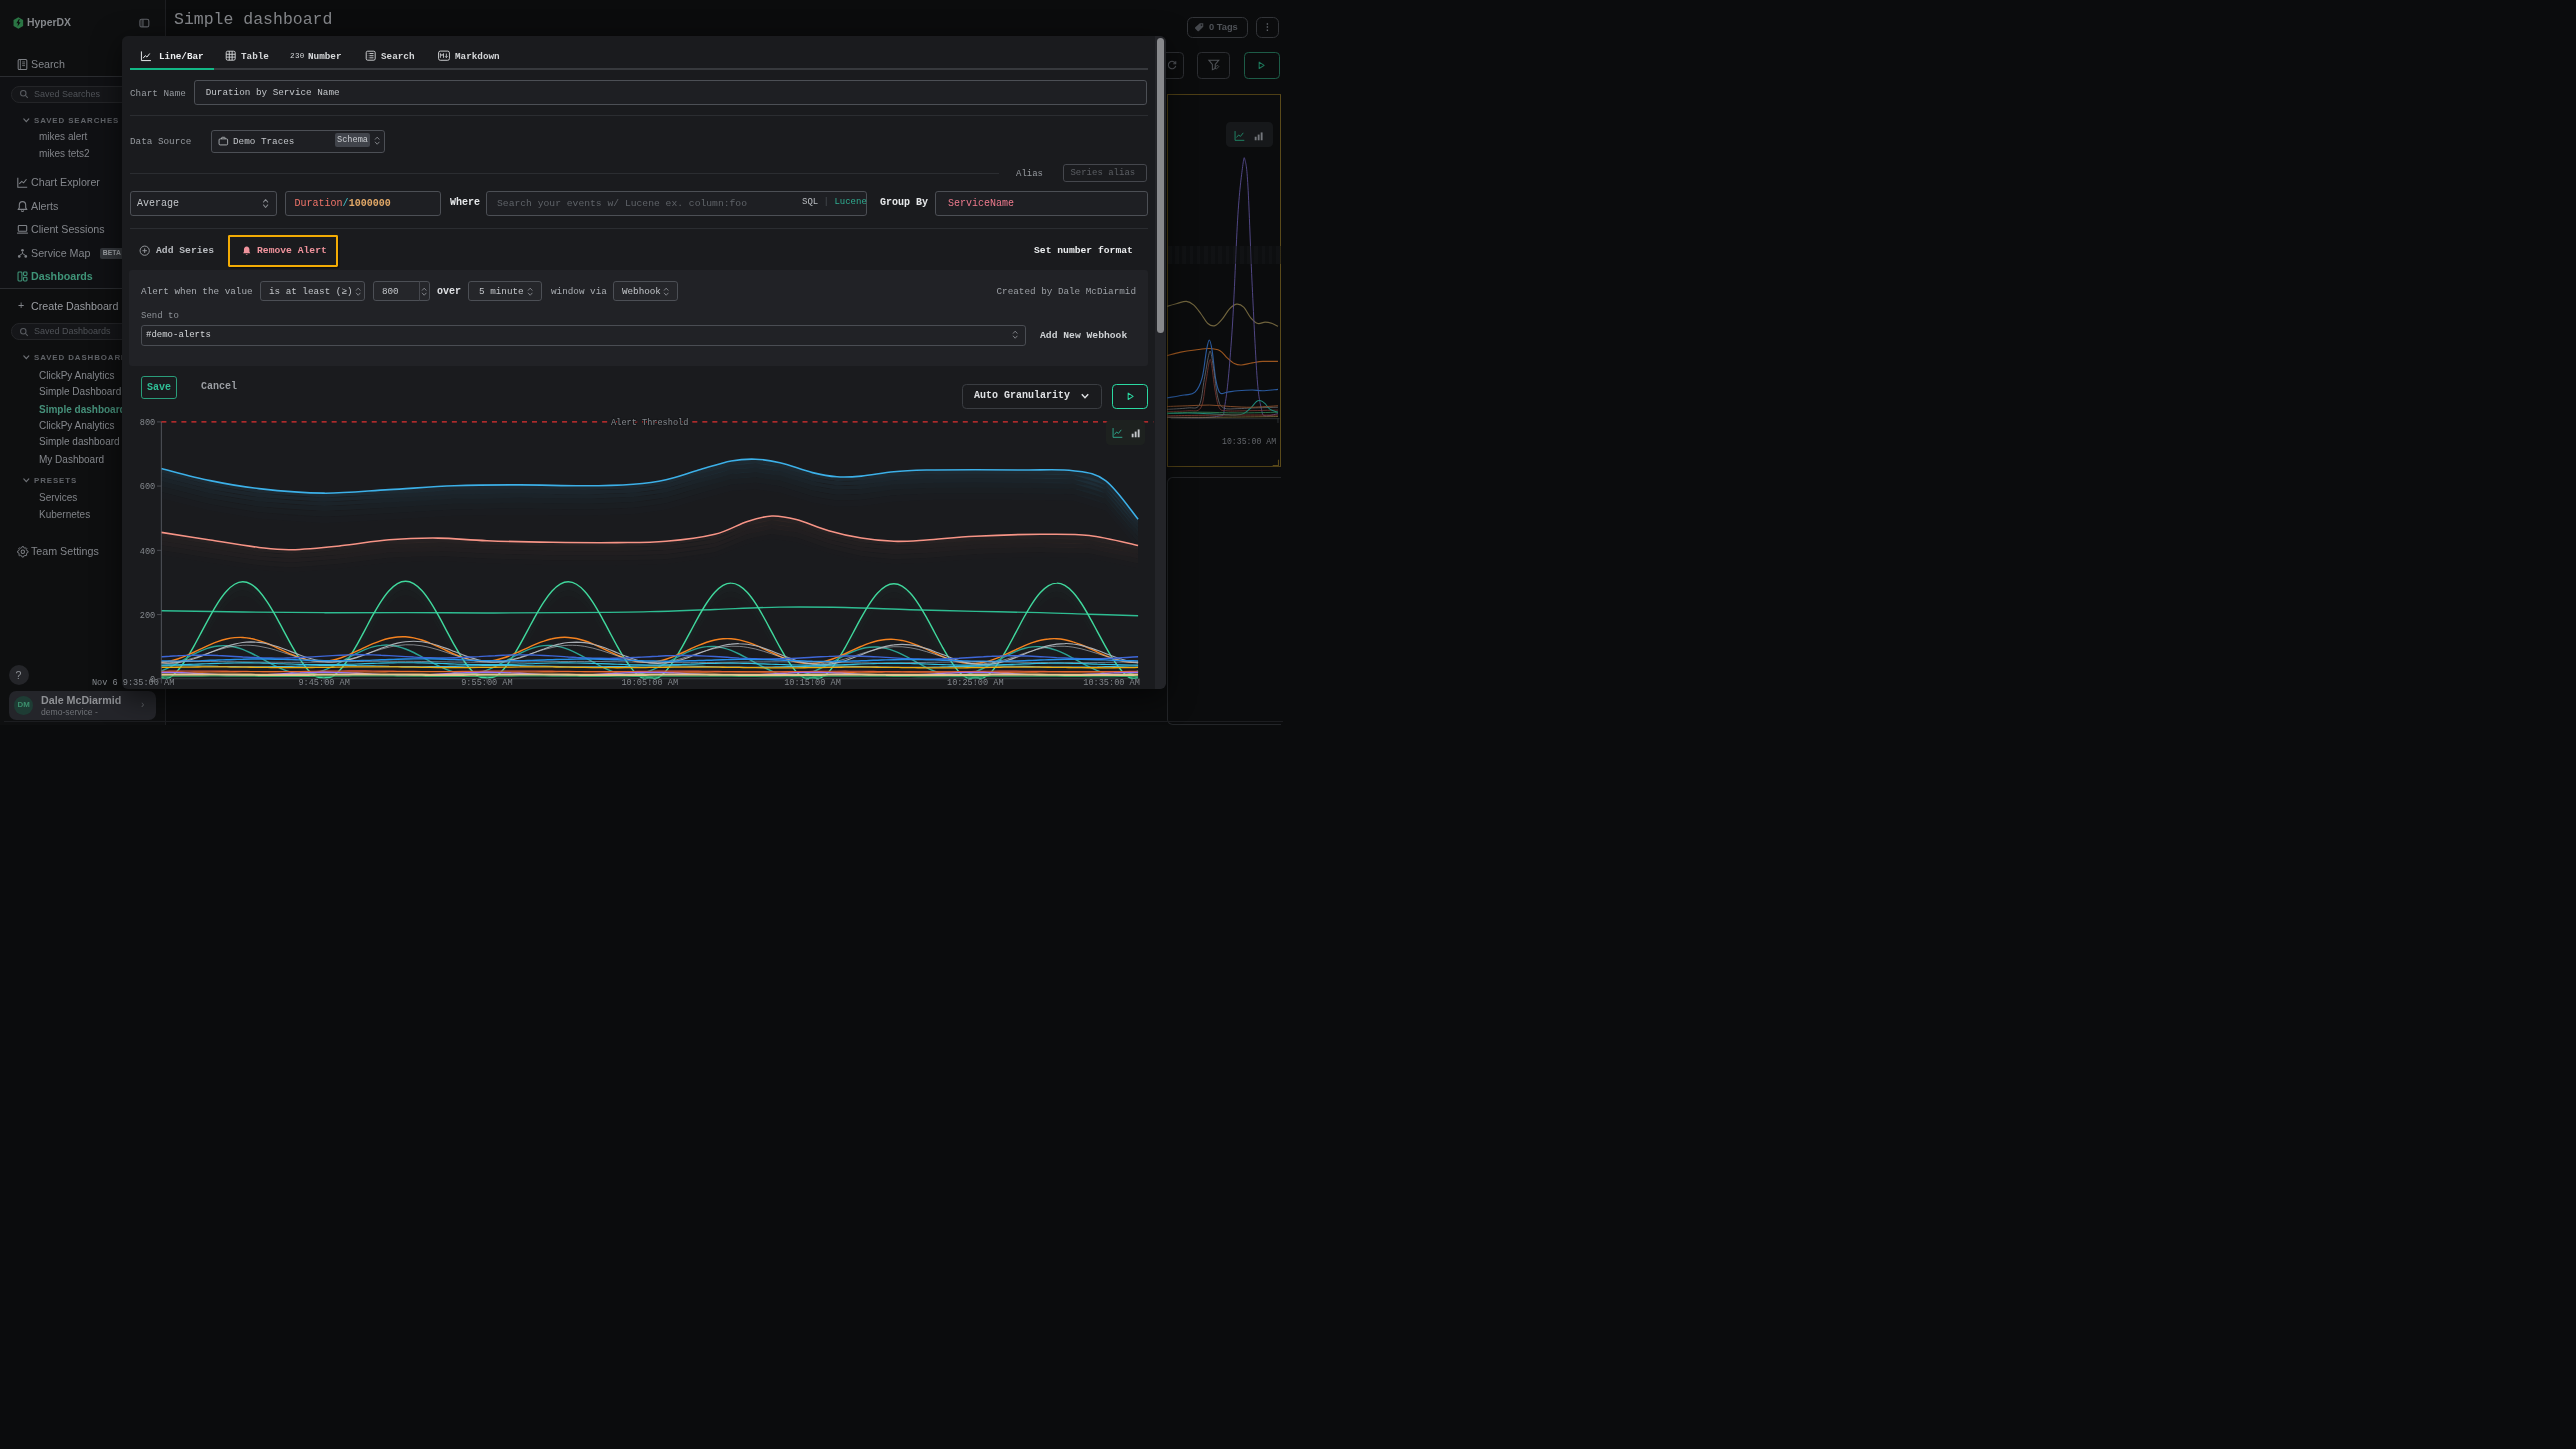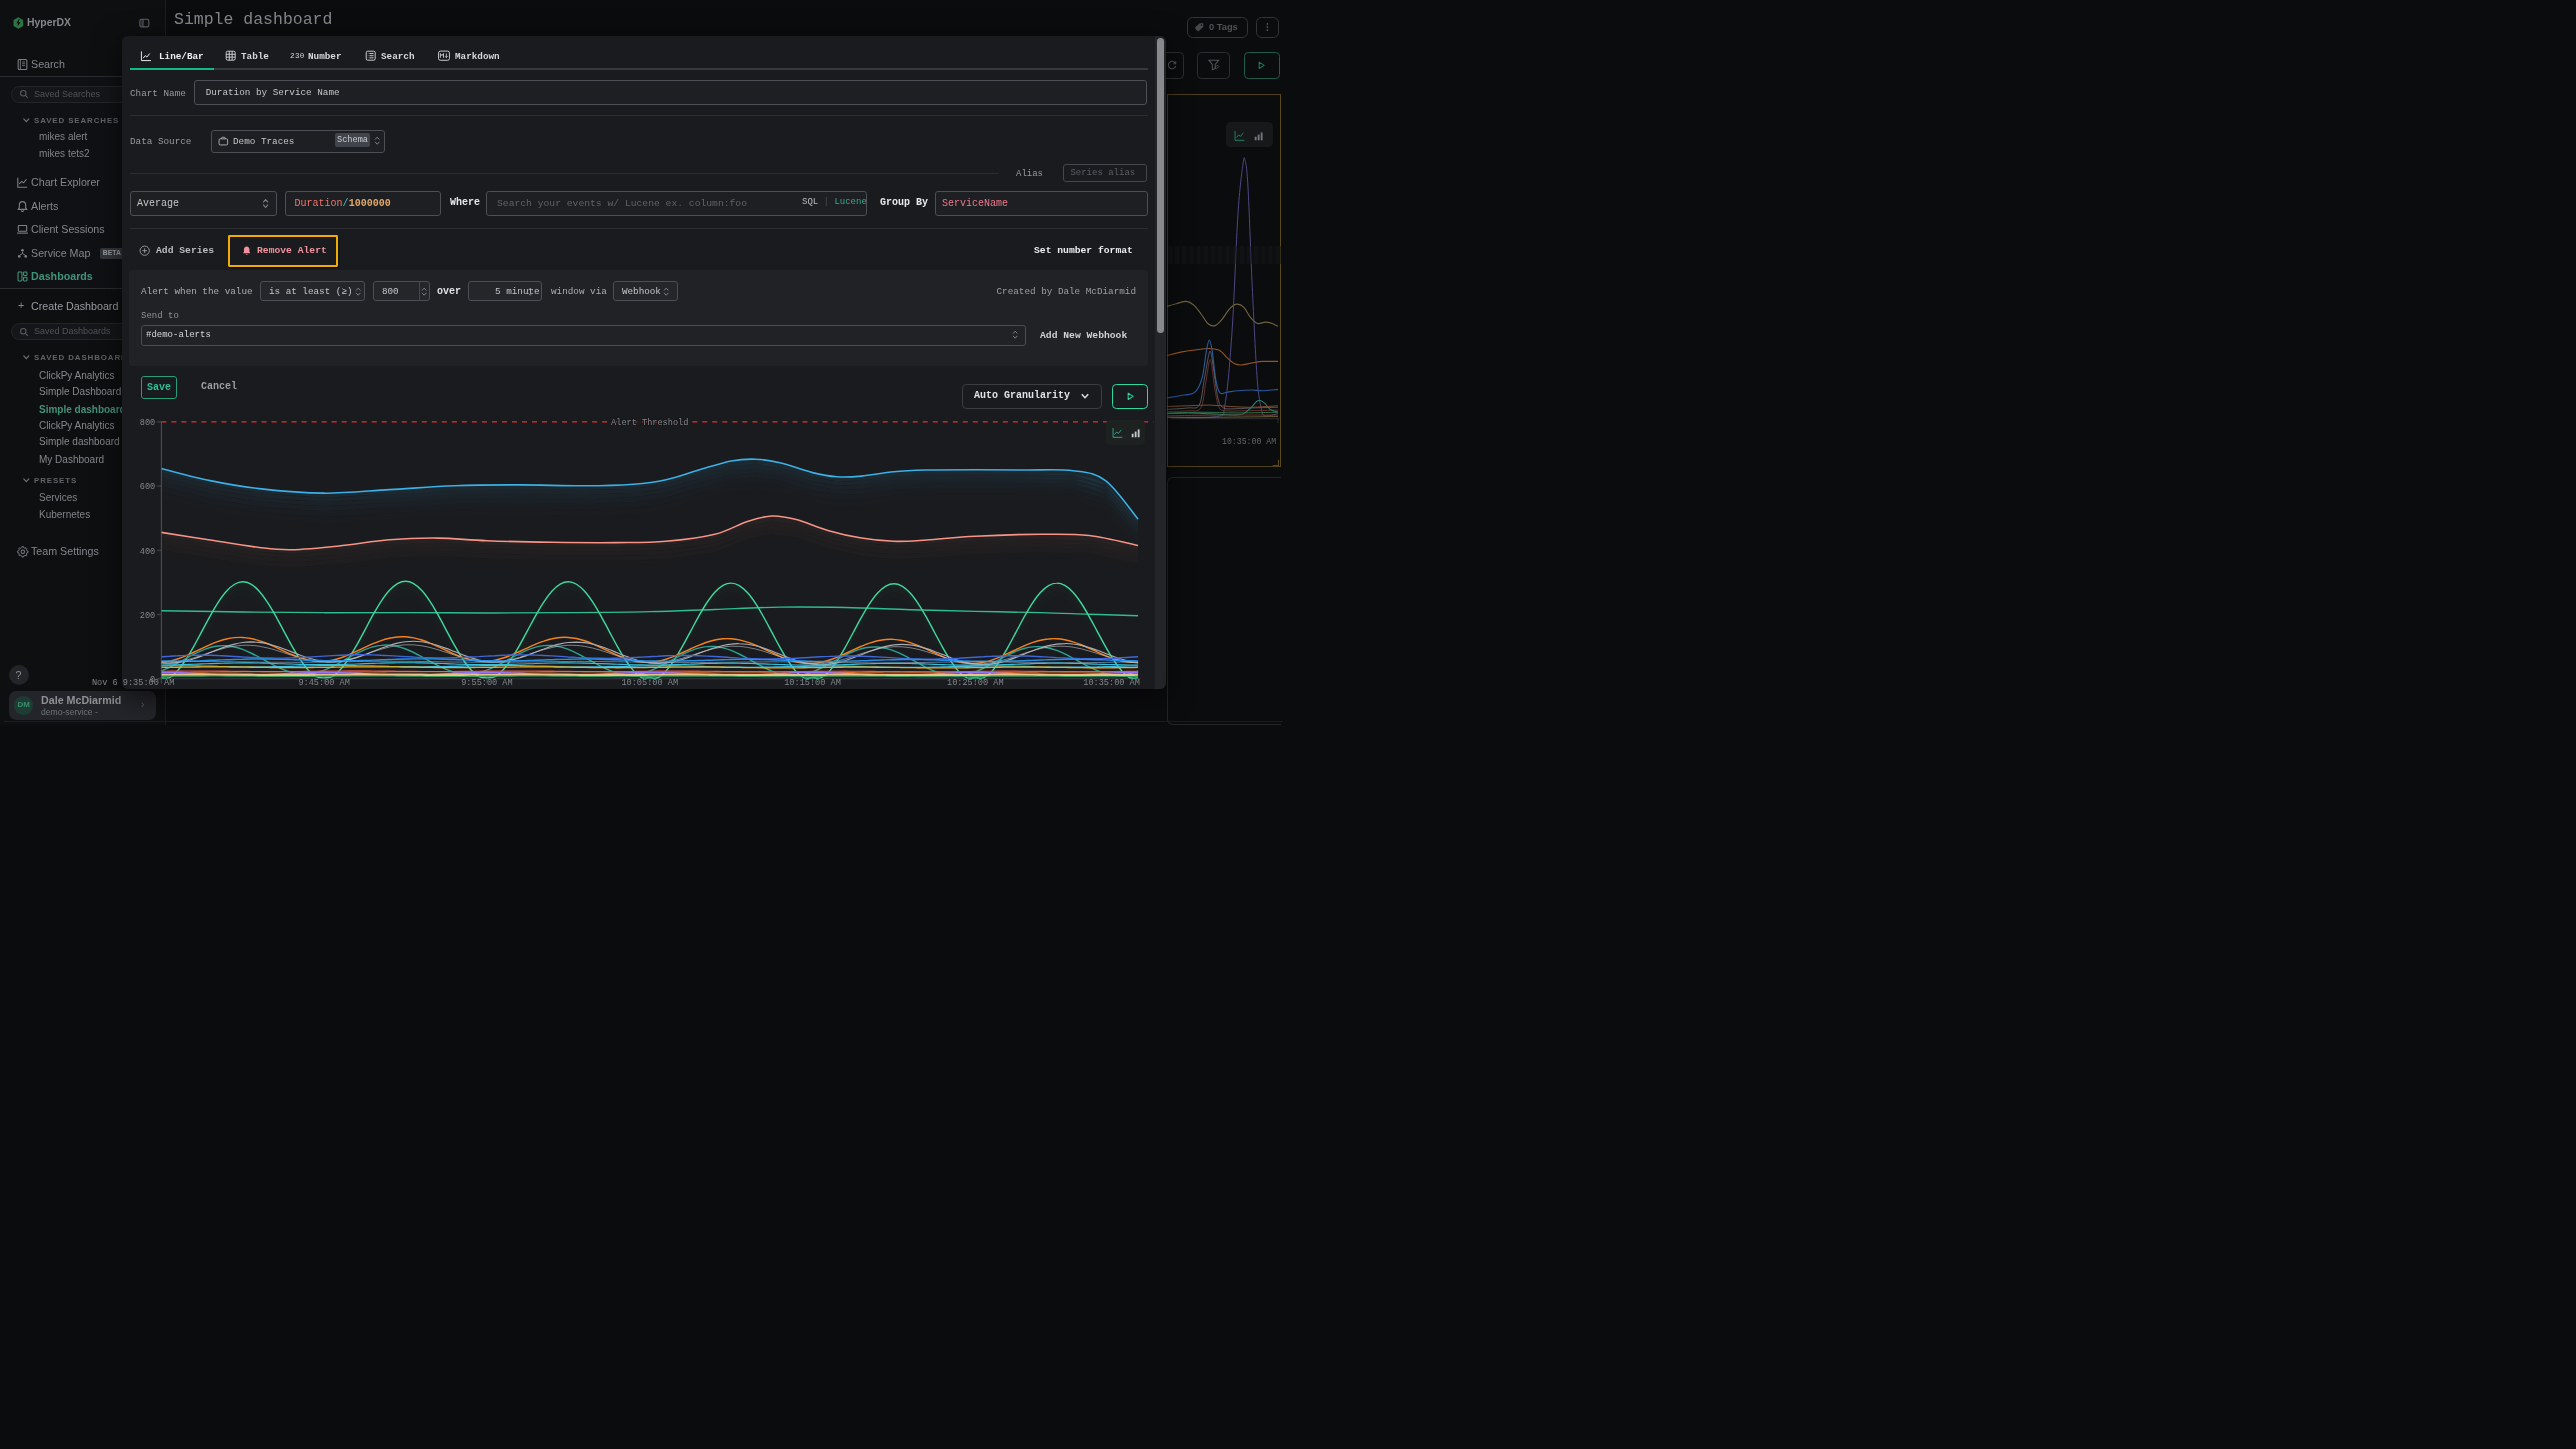--- a/index.html
+++ b/index.html
@@ -230,21 +230,21 @@
 <div class="minput" style="left:130px;top:191px;width:147px;height:25px;font-size:10px;line-height:23.6px;padding-left:6px">Average</div>
 <div class="abs" style="left:262px;top:197px"><svg width="7.2" height="13" viewBox="0 0 10 18" style="">
       <path d="M2 7 L5 3.5 L8 7" fill="none" stroke="#888b90" stroke-width="1.4" stroke-linecap="round" stroke-linejoin="round"></path>
       <path d="M2 11 L5 14.5 L8 11" fill="none" stroke="#888b90" stroke-width="1.4" stroke-linecap="round" stroke-linejoin="round"></path>
     </svg></div>
 <div class="minput" style="left:285px;top:191px;width:156px;height:25px;font-size:10px;line-height:23.6px;padding-left:8.6px"><span style="color:#f2756a">Duration</span><span style="color:#41c4cc">/</span><span style="color:#e3a968;font-weight:bold">1000000</span></div>
 <div class="abs bold" style="left:450px;top:197px;font-size:10px;color:#e6e8ea">Where</div>
 <div class="minput" style="left:486px;top:191px;width:381px;height:25px;font-size:9.7px;line-height:23.6px;padding-left:10px;color:#5f6368">Search your events w/ Lucene ex. column:foo</div>
 <div class="abs" style="left:802px;top:197px;font-size:9px;color:#b9bcc0">SQL <span style="color:#4a4d52">|</span> <span style="color:#2fae92">Lucene</span></div>
 <div class="abs bold" style="left:880px;top:197px;font-size:10px;color:#e6e8ea">Group By</div>
-<div class="minput" style="left:935px;top:191px;width:213px;height:25px;font-size:10px;line-height:23.6px;padding-left:6px;color:#ee7a8d">ServiceName</div>
+<div class="minput" style="left:935px;top:191px;width:213px;height:25px;font-size:10px;line-height:23.6px;padding-left:12px;color:#ee7a8d">ServiceName</div>
 <div class="divider" style="left:130px;top:228px;width:1018px"></div>
 <svg width="11.4" height="11.4" viewBox="0 0 16 16" style="position:absolute;left:139px;top:245px">
     <circle cx="8" cy="8" r="6.5" fill="none" stroke="#9a9da2" stroke-width="1.3"></circle>
     <line x1="8" y1="4.8" x2="8" y2="11.2" stroke="#9a9da2" stroke-width="1.3"></line>
     <line x1="4.8" y1="8" x2="11.2" y2="8" stroke="#9a9da2" stroke-width="1.3"></line>
   </svg>
 <div class="abs bold" style="left:156px;top:245px;font-size:9.7px;color:#b9bcc0">Add Series</div>
 <div class="abs" style="left:228px;top:235px;width:110px;height:32px;border:2.9px solid #f2ab04;border-radius:1.4px;box-shadow:1.4px 1.4px 0 rgba(0,0,0,0.35)"></div>
 <svg width="11.4" height="12" viewBox="0 0 16 17" style="position:absolute;left:241px;top:245px">
     <path d="M8 2 C5.5 2 4.1 4 4.1 6.4 V9.6 L2.9 11.8 H13.1 L11.9 9.6 V6.4 C11.9 4 10.5 2 8 2 Z" fill="#f0939c"></path>
@@ -259,21 +259,21 @@
       <path d="M1.8 6 L4.5 3 L7.2 6" fill="none" stroke="#85888d" stroke-width="1.3" stroke-linecap="round" stroke-linejoin="round"></path>
       <path d="M1.8 10 L4.5 13 L7.2 10" fill="none" stroke="#85888d" stroke-width="1.3" stroke-linecap="round" stroke-linejoin="round"></path>
     </svg></div>
 <div class="minput" style="left:373px;top:281px;width:57px;height:20.4px;font-size:9.3px;line-height:19.3px;padding-left:7.9px;background:#25262a">800</div>
 <div class="abs" style="left:419px;top:281px;width:10.7px;height:20.4px;border-left:0.7px solid #45474d"></div>
 <div class="abs" style="left:421px;top:286px"><svg width="6.4" height="11.4" viewBox="0 0 9 16" style="">
       <path d="M1.8 6 L4.5 3 L7.2 6" fill="none" stroke="#85888d" stroke-width="1.3" stroke-linecap="round" stroke-linejoin="round"></path>
       <path d="M1.8 10 L4.5 13 L7.2 10" fill="none" stroke="#85888d" stroke-width="1.3" stroke-linecap="round" stroke-linejoin="round"></path>
     </svg></div>
 <div class="abs bold" style="left:437px;top:286px;font-size:10px;color:#dfe1e4">over</div>
-<div class="minput" style="left:468px;top:281px;width:74px;height:20.4px;font-size:9.3px;line-height:19.3px;padding-left:26px;background:#25262a">5 minute</div>
+<div class="minput" style="left:468px;top:281px;width:74px;height:20.4px;font-size:9.3px;line-height:19.3px;padding-left:10px;background:#25262a">5 minute</div>
 <div class="abs" style="left:527px;top:286px"><svg width="6.4" height="11.4" viewBox="0 0 9 16" style="">
       <path d="M1.8 6 L4.5 3 L7.2 6" fill="none" stroke="#85888d" stroke-width="1.3" stroke-linecap="round" stroke-linejoin="round"></path>
       <path d="M1.8 10 L4.5 13 L7.2 10" fill="none" stroke="#85888d" stroke-width="1.3" stroke-linecap="round" stroke-linejoin="round"></path>
     </svg></div>
 <div class="abs" style="left:551px;top:286px;font-size:9.3px;color:#a9adb2">window via</div>
 <div class="minput" style="left:613px;top:281px;width:65px;height:20.4px;font-size:9.3px;line-height:19.3px;padding-left:7.9px;background:#25262a">Webhook</div>
 <div class="abs" style="left:663px;top:286px"><svg width="6.4" height="11.4" viewBox="0 0 9 16" style="">
       <path d="M1.8 6 L4.5 3 L7.2 6" fill="none" stroke="#85888d" stroke-width="1.3" stroke-linecap="round" stroke-linejoin="round"></path>
       <path d="M1.8 10 L4.5 13 L7.2 10" fill="none" stroke="#85888d" stroke-width="1.3" stroke-linecap="round" stroke-linejoin="round"></path>
     </svg></div>

